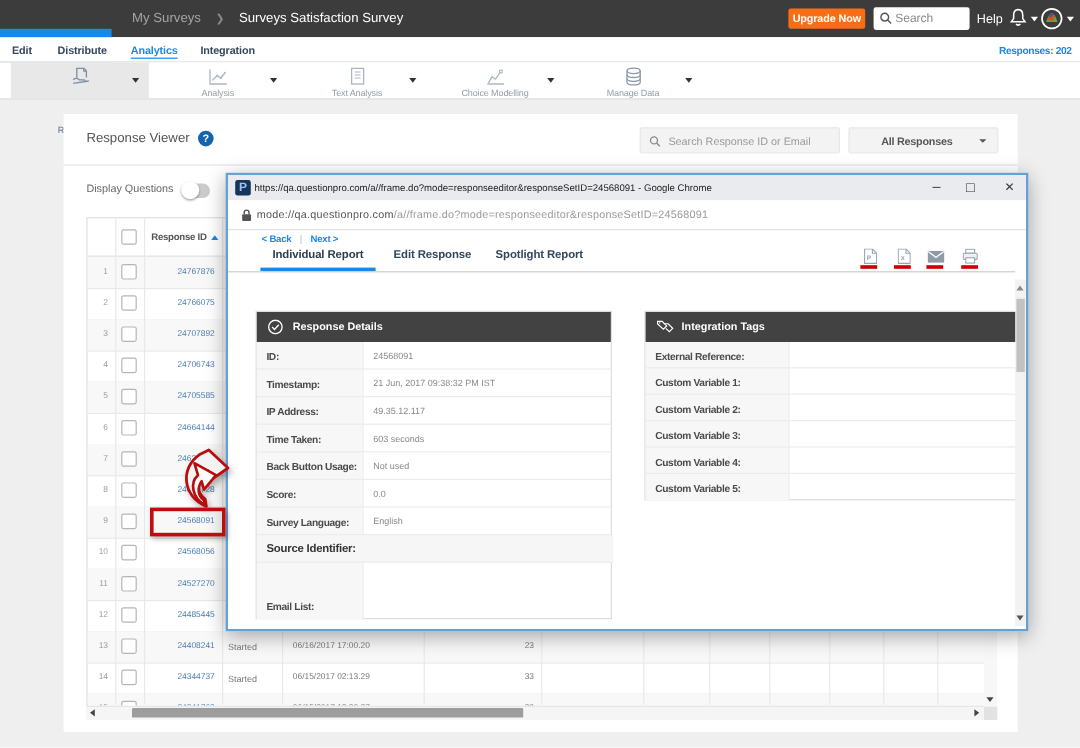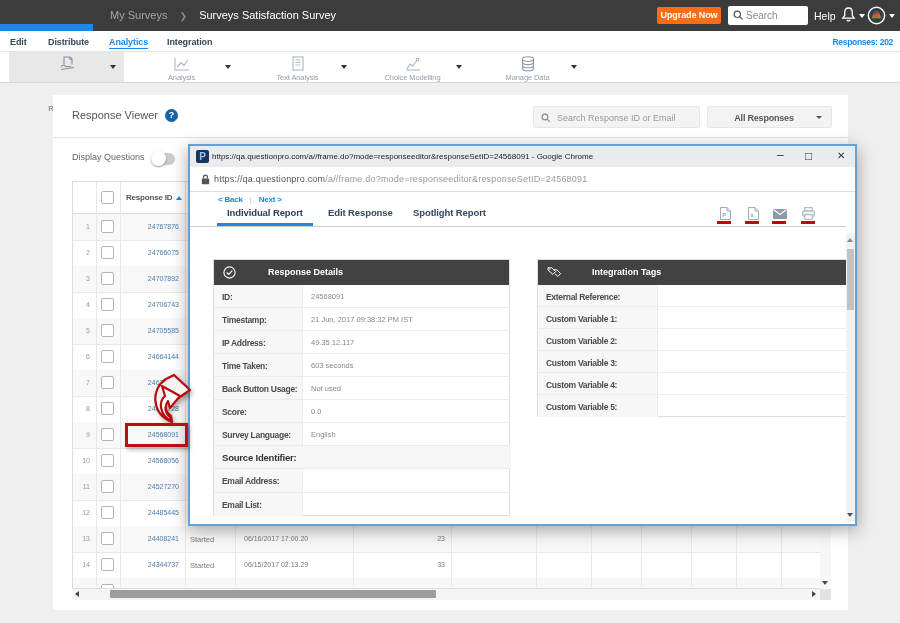--- a/index.html
+++ b/index.html
@@ -85,21 +85,21 @@
 #backnext .pipe { color:#bbb; font-weight:normal; margin:0 5px; }
 .ptab { position:absolute; top:15px; font-size:9.5px; font-weight:bold; color:#33475b; letter-spacing:-0.1px; }
 #tabund { position:absolute; left:27px; top:31px; width:96px; height:3px; background:#1b87e6; }
 #tabsep { position:absolute; left:0; top:34px; width:656px; height:1px; background:#ccc; }
 .ricon { position:absolute; top:15px; }
 .rbar { position:absolute; top:29px; width:14px; height:3px; background:#cc0000; }
 
 
 .panel { position:absolute; border:1px solid #ddd; background:#fff; }
 .phead { position:absolute; left:0; top:0; width:100%; height:25px; background:#424242; color:#fff; }
-.phead .t { position:absolute; left:30px; top:7px; font-size:9px; font-weight:bold;margin-left:24px; }
+.phead .t { position:absolute; left:30px; top:7px; font-size:9px; font-weight:bold; }
 .labbg { position:absolute; left:0; top:25px; background:#f7f7f7; }
 .prow { position:absolute; left:0; width:100%; border-bottom:1px solid #ececec; }
 .prow .lab { position:absolute; top:7px; left:8px; font-size:8.5px; font-weight:bold; color:#4a4a4a; letter-spacing:-0.3px; }
 .prow .val { position:absolute; top:7px; font-size:7.5px; color:#888; }
 .pdiv { position:absolute; top:25px; width:1px; background:#ececec; }
 #srcid { font-size:9.5px; font-weight:bold; color:#333; letter-spacing:-0.2px; }
 
 
 #psb { position:absolute; left:656px; top:87px; width:9px; height:289px; background:#f2f2f2; }
 #psb .thumb { position:absolute; left:1px; top:16px; width:7px; height:61px; background:#c2c2c2; }
@@ -341,21 +341,21 @@
     <div id="pttext">https://qa.questionpro.com/a//frame.do?mode=responseeditor&amp;responseSetID=24568091 - Google Chrome</div>
     <div class="wbtn" style="left:587px;top:2px">–</div>
     <div class="wbtn" style="left:615px">□</div>
     <div class="wbtn" style="left:647px;font-size:10px;top:4px">✕</div>
   </div>
   <div id="paddr">
     <svg class="abs" style="left:11px;top:7px" width="9" height="11" viewBox="0 0 9 11">
         <rect x="0.8" y="4.6" width="7.4" height="5.6" rx="0.8" fill="#555"></rect>
         <path d="M2.5 4.6 L2.5 3.2 Q2.5 1.1 4.5 1.1 Q6.5 1.1 6.5 3.2 L6.5 4.6" stroke="#555" stroke-width="1.2" fill="none"></path>
       </svg>
-    <div class="url"><b>https://qa.questionpro.com</b>/a//frame.do?mode=responseeditor&amp;responseSetID=24568091</div>
+    <div class="url"><b>mode://qa.questionpro.com</b>/a//frame.do?mode=responseeditor&amp;responseSetID=24568091</div>
   </div>
   <div id="pcontent">
     <div id="backnext">&lt; Back <span class="pipe">|</span> Next &gt;</div>
     <div class="ptab" style="left:37px;color:#2e3c4e">Individual Report</div>
     <div class="ptab" style="left:138px">Edit Response</div>
     <div class="ptab" style="left:223px">Spotlight Report</div>
     <div id="tabund"></div>
     <div id="tabsep"></div>
 
     <svg class="ricon" style="left:530px" width="11" height="13" viewBox="0 0 11 13">
@@ -419,23 +419,20 @@
           <div class="lab">Score:</div>
           <div class="val" style="left:97px">0.0</div>
         </div>
       <div class="prow" style="top:163px;height:23px">
           <div class="lab">Survey Language:</div>
           <div class="val" style="left:97px">English</div>
         </div>
       <div class="prow" style="top:186px;height:23px">
           <div class="lab" id="srcid" style="top:6px">Source Identifier:</div>
         </div>
-      <div class="prow" style="top:209px;height:24px">
-          <div class="lab">Email Address:</div>
-        </div>
       <div class="prow" style="top:233px;height:23px;border-bottom:none">
           <div class="lab">Email List:</div>
         </div>
     </div>
 
     <div class="panel" style="left:347px;top:67px;width:346px;height:158px">
       <div class="phead">
         <svg class="abs" style="left:9px;top:6px" width="15" height="13" viewBox="0 0 15 13">
             <path d="M1 1.8 L4.8 1.8 L8.6 5.6 L5.8 8.4 L1 3.9 Z" stroke="#fff" stroke-width="1" fill="none"></path>
             <path d="M6 3.8 L9.8 3.8 L13.6 7.6 L10.8 10.4 L7.8 7.6" stroke="#fff" stroke-width="1" fill="none"></path>

